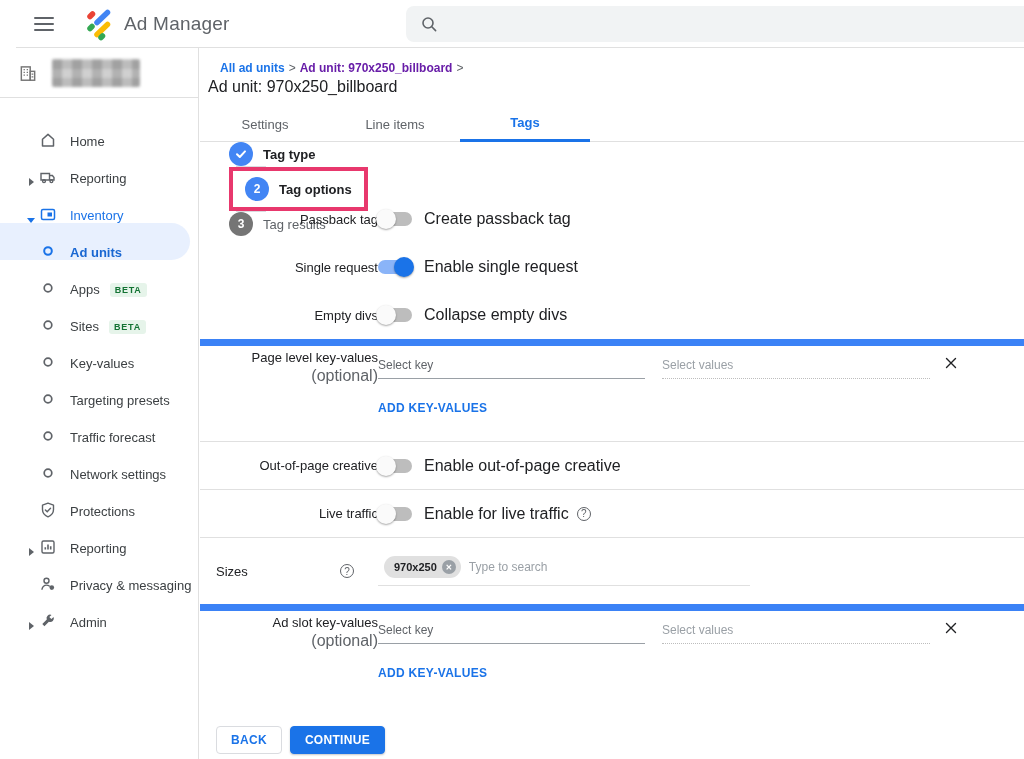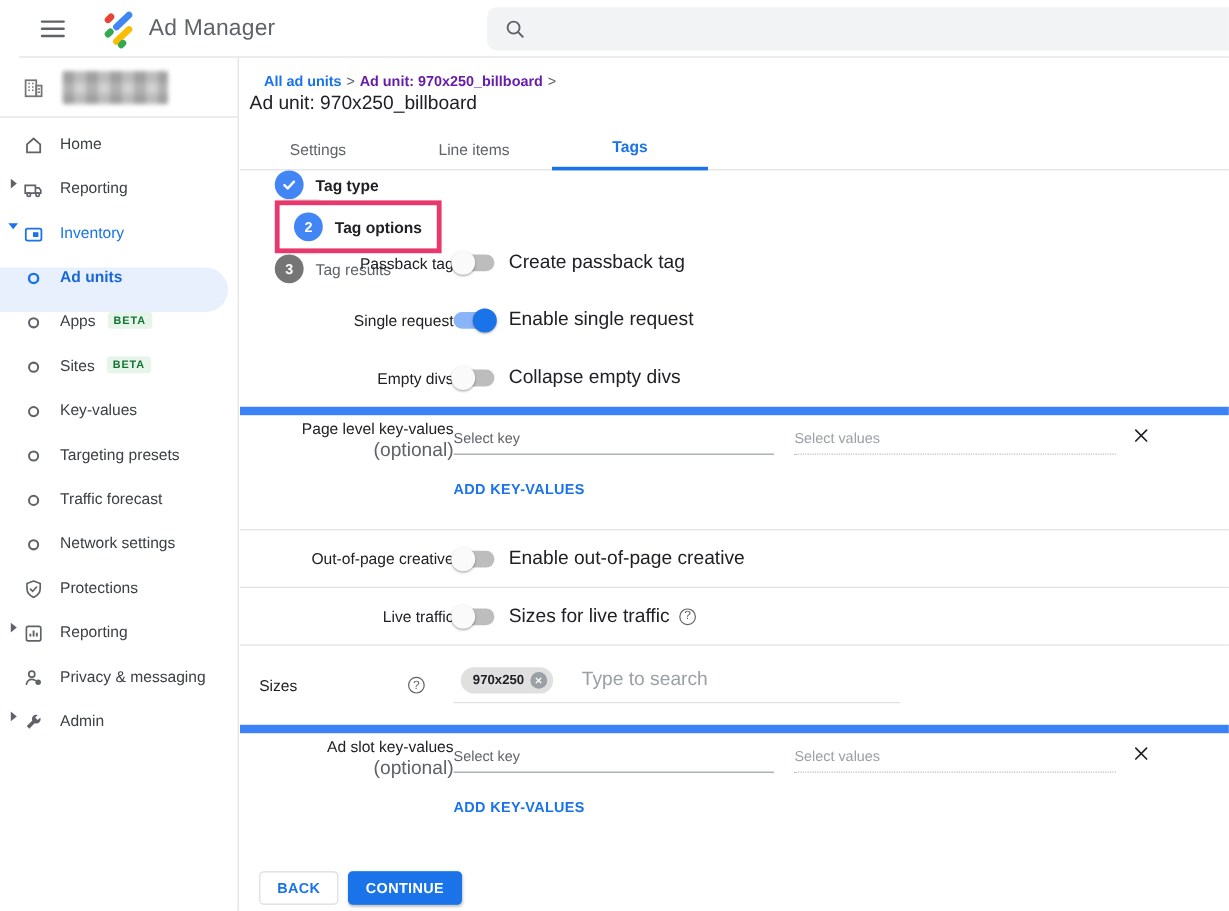--- a/index.html
+++ b/index.html
@@ -14,21 +14,21 @@
   .searchbar { position:absolute; left:390px; right:0; top:6px; height:36px; background:#f1f3f4; border-radius:8px 0 0 8px; display:flex; align-items:center; padding-left:14px; }
   .searchbar input { border:none; outline:none; background:transparent; font-size:14px; margin-left:10px; flex:1; color:#202124; }
 
   
   .sidebar { position:absolute; top:48px; left:0; width:199px; bottom:0; background:#fff; border-right:1px solid #e0e0e0; }
   .account { height:50px; border-bottom:1px solid #e0e0e0; display:flex; align-items:center; padding-left:18px; cursor:pointer; }
   .redacted { margin-left:14px; width:88px; height:28px; border-radius:2px;
     background-image: repeating-linear-gradient(0deg,#c4c4c4 0 9px,#dedede 9px 18px), repeating-linear-gradient(90deg,#bdbdbd 0 10px,#e6e6e6 10px 20px);
     background-blend-mode:multiply; filter:blur(1.6px); opacity:.85; }
   .nav { padding-top:14px; }
-  .nav-item { display:flex; align-items:flex-start; height:37px; padding-left:4px; cursor:pointer; }
+  .nav-item { display:flex; align-items:flex-end; height:37px; padding-left:24px; cursor:pointer; }
   .expand { width:14px; display:flex; align-items:center; justify-content:center; flex-shrink:0; }
   .tri-right { width:0; height:0; border-top:4px solid transparent; border-bottom:4px solid transparent; border-left:5px solid #5f6368; }
   .tri-down { width:0; height:0; border-left:4px solid transparent; border-right:4px solid transparent; border-top:5px solid #1a73e8; }
   .nav-icon { width:20px; margin-right:12px; display:flex; align-items:center; justify-content:center; flex-shrink:0; }
   .nav-label { font-size:13px; color:#3c4043; white-space:nowrap; }
   .nav-item.section-active .nav-label { color:#1a73e8; }
   .nav-item.selected { background:#e8f0fe; border-radius:0 20px 20px 0; width:190px; }
   .nav-item.selected .nav-label { color:#1967d2; font-weight:700; }
   .beta { margin-left:10px; background:#e6f4ea; color:#137333; font-size:9px; font-weight:700; letter-spacing:.8px; padding:2px 5px; border-radius:3px; }
 
@@ -76,21 +76,21 @@
   .kv-values input { width:100%; border:none; outline:none; border-bottom:1px dotted #bdbdbd; font-size:12px; padding:4px 0 6px 0; background:transparent; }
   .kv-values input::placeholder { color:#9aa0a6; }
   .kv-x { margin-left:auto; margin-right:66px; margin-top:6px; cursor:pointer; display:flex; }
   .kv-add { margin:16px 0 0 162px; font-size:12px; font-weight:700; color:#1a73e8; letter-spacing:.3px; cursor:pointer; display:inline-block; }
 
   .sizes-row { border-top:1px solid #e0e0e0; height:67px; align-items:center; }
   .sizes-label-col { width:162px; display:flex; align-items:center; justify-content:space-between; padding-right:24px; flex-shrink:0; }
   .sizes-field { width:372px; border-bottom:1px solid #e0e0e0; display:flex; align-items:center; padding:0 0 7px 6px; }
   .chip { background:#e0e0e0; border-radius:12px; height:22px; display:inline-flex; align-items:center; padding:0 5px 0 10px; font-size:11px; font-weight:700; color:#202124; flex-shrink:0; }
   .chip-remove { width:14px; height:14px; background:#9aa0a6; border-radius:50%; color:#fff; font-size:8px; display:flex; align-items:center; justify-content:center; margin-left:5px; cursor:pointer; }
-  .sizes-field input { border:none; outline:none; background:transparent; font-size:16px; margin-left:24px; flex:1; }
+  .sizes-field input { border:none; outline:none; background:transparent; font-size:12px; margin-left:8px; flex:1; }
   .sizes-field input::placeholder { color:#9aa0a6; }
 
   .actions { display:flex; margin:20px 0 0 16px; gap:8px; }
   .btn { height:28px; border-radius:4px; font-size:12px; font-weight:700; letter-spacing:.3px; padding:0 14px; cursor:pointer; font-family:"Liberation Sans", sans-serif; }
   .btn-back { background:#fff; border:1px solid #dadce0; color:#1a73e8; }
   .btn-continue { background:#1a73e8; border:1px solid #1a73e8; color:#fff; box-shadow:0 1px 2px rgba(60,64,67,.3); }
 </style>
 </head>
 <body>
 
@@ -377,21 +377,21 @@
         <span class="knob"></span>
       </span>
     <span class="toggle-text">Enable out-of-page creative</span>
   </div>
 
   <div class="row toggle-row bordered">
     <span class="row-label">Live traffic</span>
     <span class="toggle off">
         <span class="knob"></span>
       </span>
-    <span class="toggle-text">Sizes for live traffic</span>
+    <span class="toggle-text">Enable for live traffic</span>
     <span class="help-icon">?</span>
   </div>
 
   <div class="row sizes-row">
     <span class="sizes-label-col">
       <span class="row-label" style="width:auto;">Sizes</span>
       <span class="help-icon">?</span>
     </span>
     <span class="sizes-field">
       <span class="chip">

